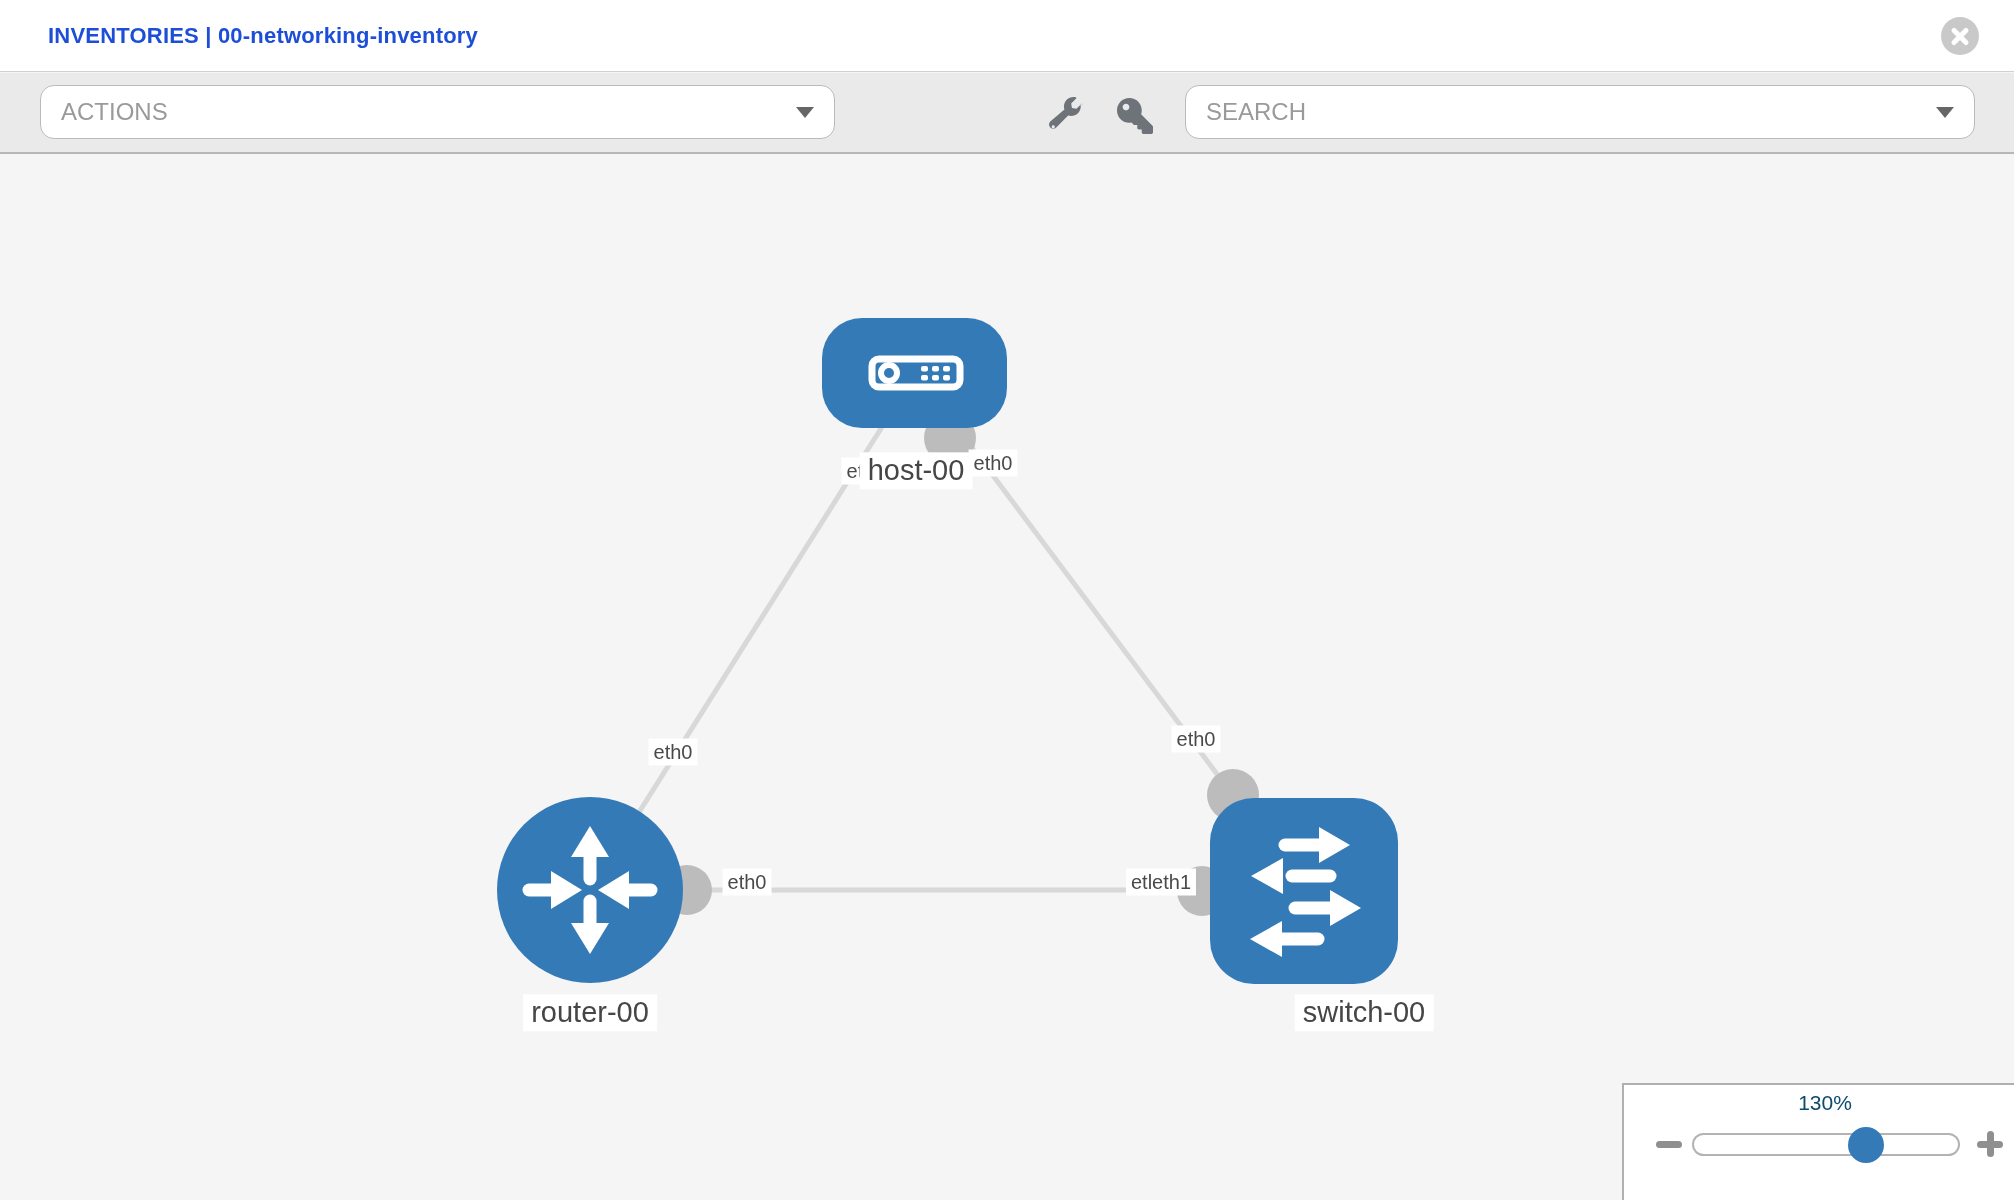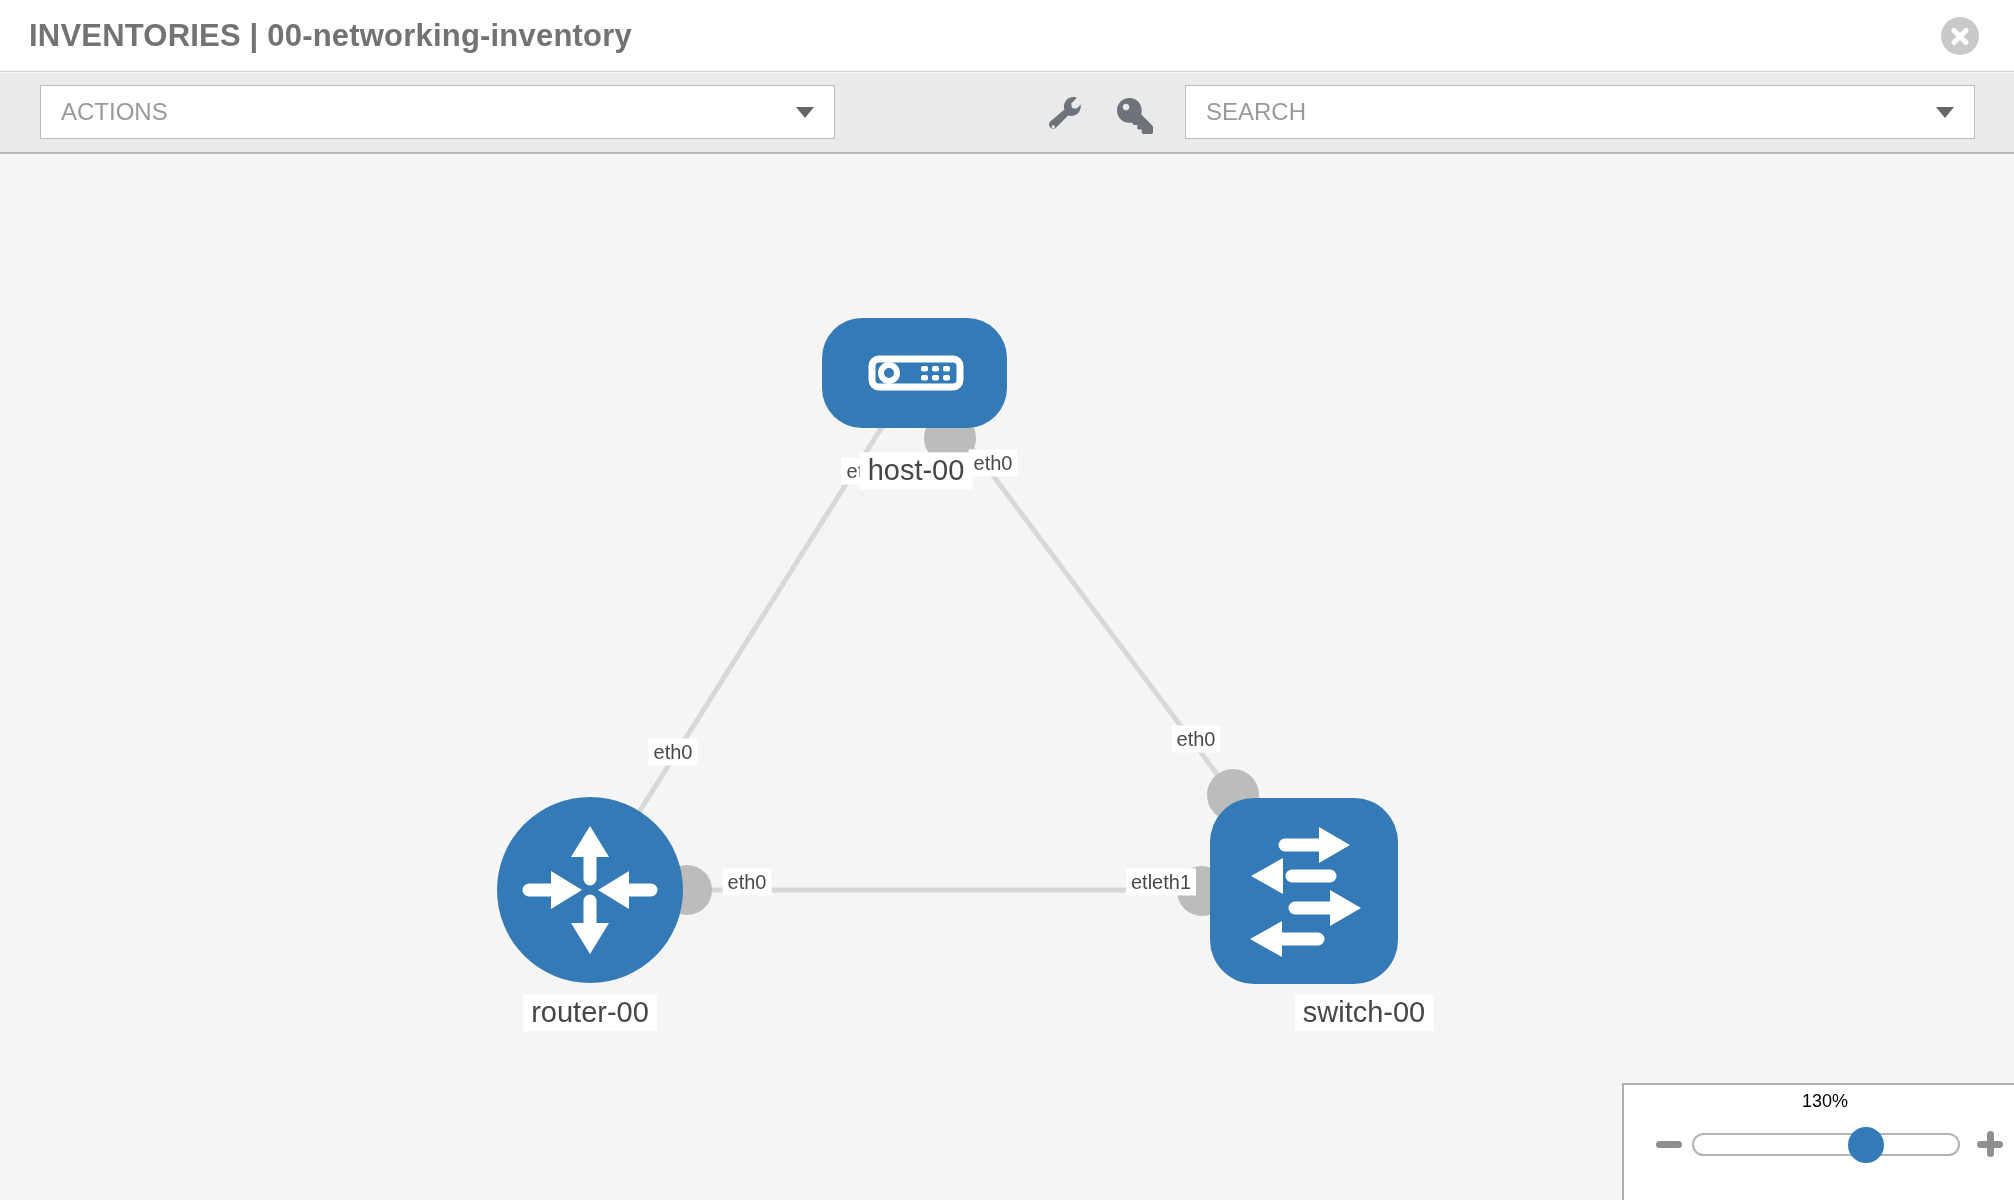--- a/index.html
+++ b/index.html
@@ -9,41 +9,41 @@
     overflow: hidden;
     font-family: "Liberation Sans", sans-serif;
     background: #f5f5f5;
   }
   
   .header {
     position: absolute; left: 0; top: 0; width: 2014px; height: 72px;
     background: #ffffff; border-bottom: 1px solid #d0d0d0; z-index: 40;
   }
   .header-title {
-    position: absolute; left: 29px; top: 50%; transform: translateY(-50%);
-    font-size: 31px; font-weight: bold; color: #737373; letter-spacing: 0.2px;
+    position: absolute; left: 48px; top: 50%; transform: translateY(-50%);
+    font-size: 22px; font-weight: bold; color: #1d4ed8; letter-spacing: 0.2px;
   }
   .close-btn {
     position: absolute; left: 1941px; top: 17px; width: 38px; height: 38px;
     border-radius: 50%; background: #c9c9c9; cursor: pointer;
   }
   .close-btn .xbar {
     position: absolute; left: 8px; top: 17px; width: 22px; height: 5px;
     background: #ffffff; border-radius: 2.5px;
   }
   .close-btn .xbar.a { transform: rotate(45deg); }
   .close-btn .xbar.b { transform: rotate(-45deg); }
   
   .toolbar {
     position: absolute; left: 0; top: 73px; width: 2014px; height: 81px;
     background: #eaeaea; border-bottom: 2px solid #b7b7b7; z-index: 40;
   }
   .select-box {
     position: absolute; top: 12px; height: 54px;
-    background: #ffffff; border: 1px solid #bbbbbb; border-radius: 0;
+    background: #ffffff; border: 1px solid #bbbbbb; border-radius: 14px;
     display: flex; align-items: center; padding: 0 20px;
     font-size: 24px; color: #9a9a9a; cursor: pointer;
   }
   .caret {
     width: 0; height: 0; margin-left: auto;
     border-left: 9px solid transparent; border-right: 9px solid transparent;
     border-top: 11px solid #666666;
   }
   .tool-icon { position: absolute; cursor: pointer; }
   .tool-icon svg { display: block; }
@@ -64,21 +64,21 @@
     background: #ffffff; color: #464646; font-size: 29px;
     padding: 2px 8px; line-height: 1.15; white-space: nowrap;
   }
   
   .zoom-panel {
     position: absolute; left: 1622px; top: 1083px; width: 420px; height: 150px;
     background: #ffffff; border: 2px solid #b0b0b0; z-index: 30;
   }
   .zoom-level {
     position: absolute; left: 201px; top: 6px; transform: translateX(-50%);
-    font-size: 18px; color: #000000;
+    font-size: 21px; color: #0c4a6e;
   }
   .zoom-minus, .zoom-plus { position: absolute; cursor: pointer; }
   .hbar { position: absolute; background: #8f8f8f; border-radius: 3.5px; }
   .zoom-minus { left: 32px; top: 46px; width: 26px; height: 26px; }
   .zoom-minus .hbar { left: 0; top: 10px; width: 26px; height: 7px; }
   .zoom-plus { left: 353px; top: 46px; width: 26px; height: 26px; }
   .zoom-plus .hbar.h { left: 0; top: 10px; width: 26px; height: 7px; }
   .zoom-plus .hbar.v { left: 10px; top: 0; width: 7px; height: 26px; }
   .zoom-track {
     position: absolute; left: 68px; top: 48px; width: 268px; height: 23px;

